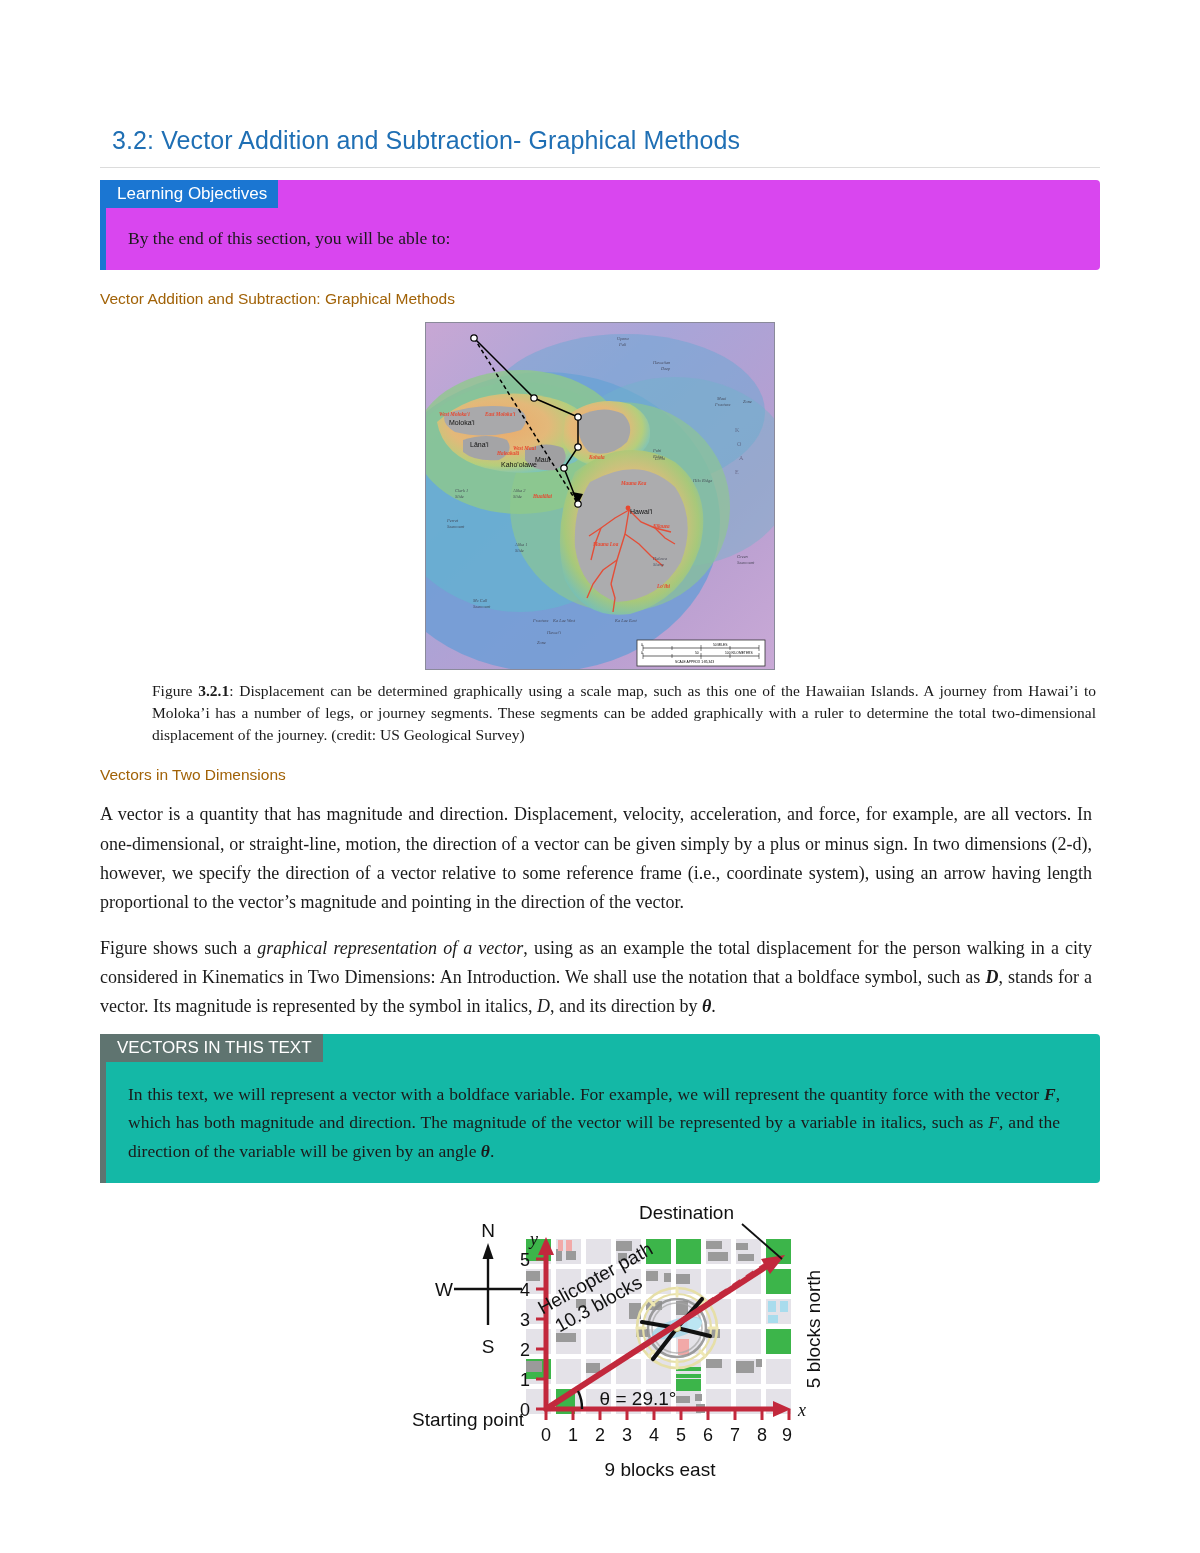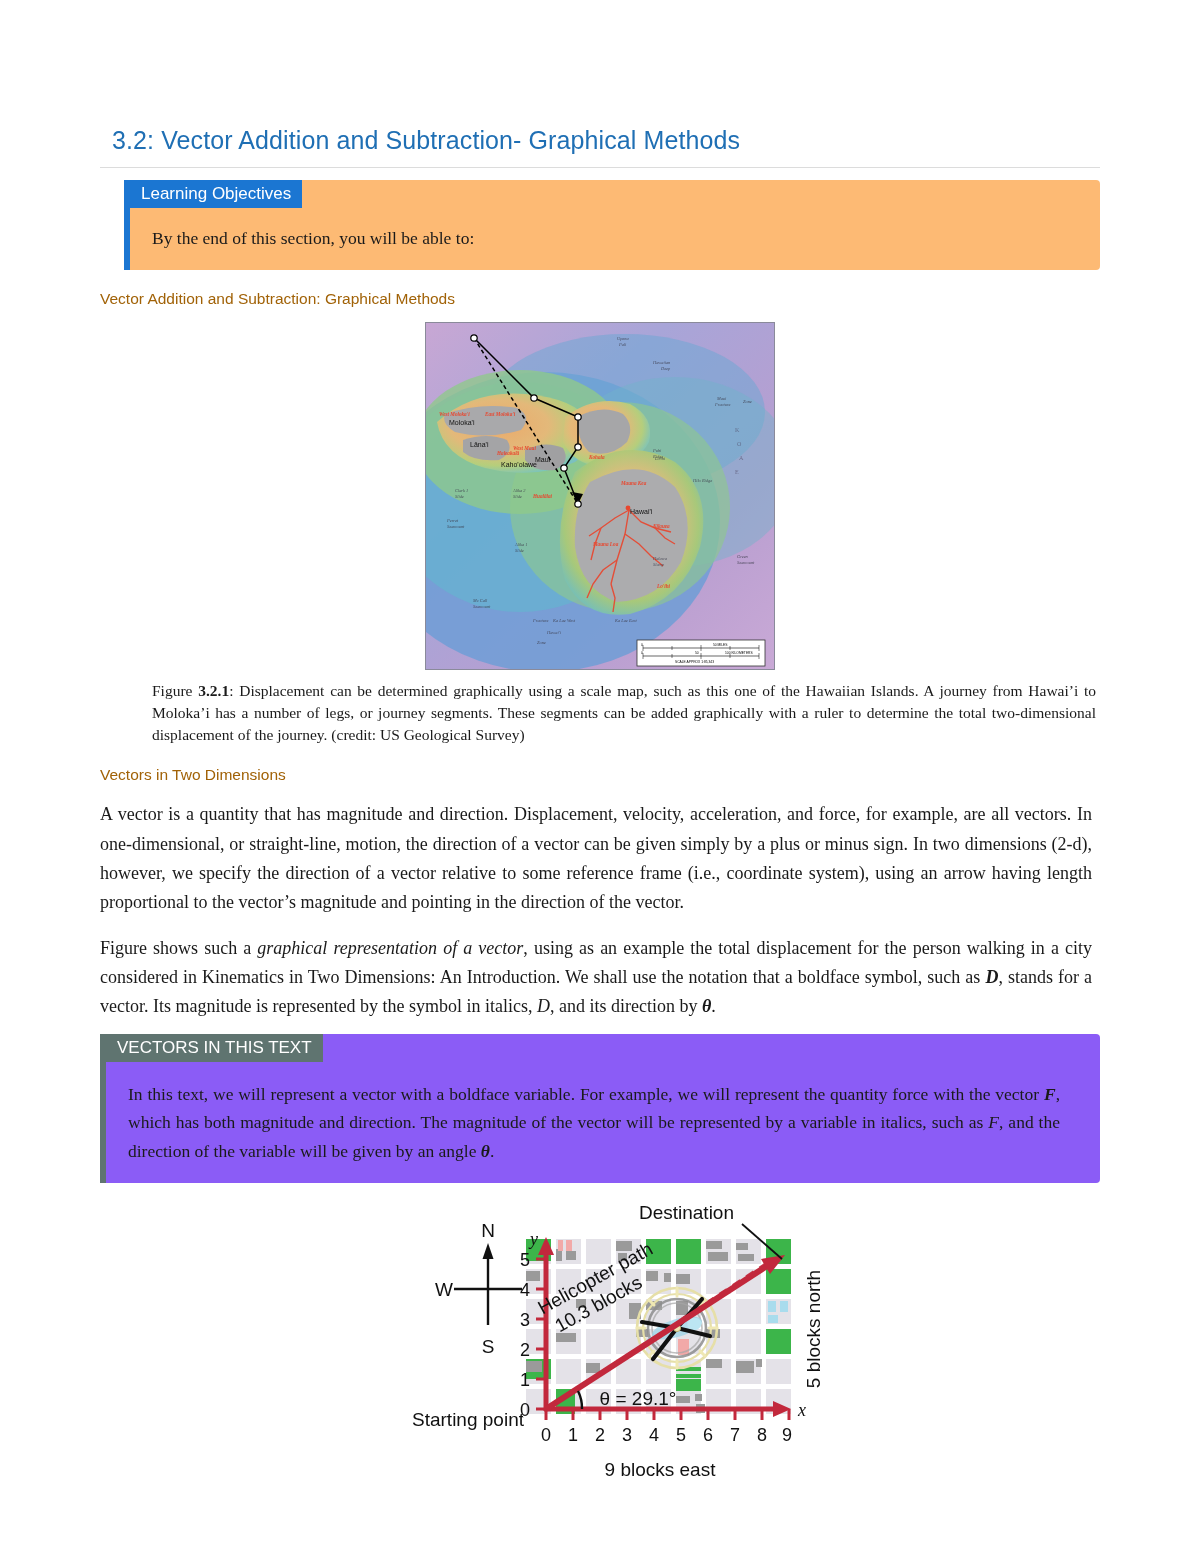--- a/index.html
+++ b/index.html
@@ -39,28 +39,27 @@
     margin-bottom: 0px;
   }
 
   
   .callout {
     position: relative;
     margin-top: 12px;
     padding: 0 0 18px 0;
   }
   .callout-lo {
-    background: #fdba74;
+    background: #d946ef;
     border-left: 6px solid #1b76d2;
     border-top-right-radius: 4px;
     border-bottom-right-radius: 4px;
-    margin-left: 24px;
   }
   .callout-vtt {
-    background: #8b5cf6;
+    background: #14b8a6;
     border-left: 6px solid #5f7470;
     border-top-right-radius: 4px;
     border-bottom-right-radius: 4px;
   }
   .callout-tab {
     display: inline-block;
     font-family: "Liberation Sans", sans-serif;
     font-size: 17px;
     color: #ffffff;
     padding: 3px 11px 4px 11px;

